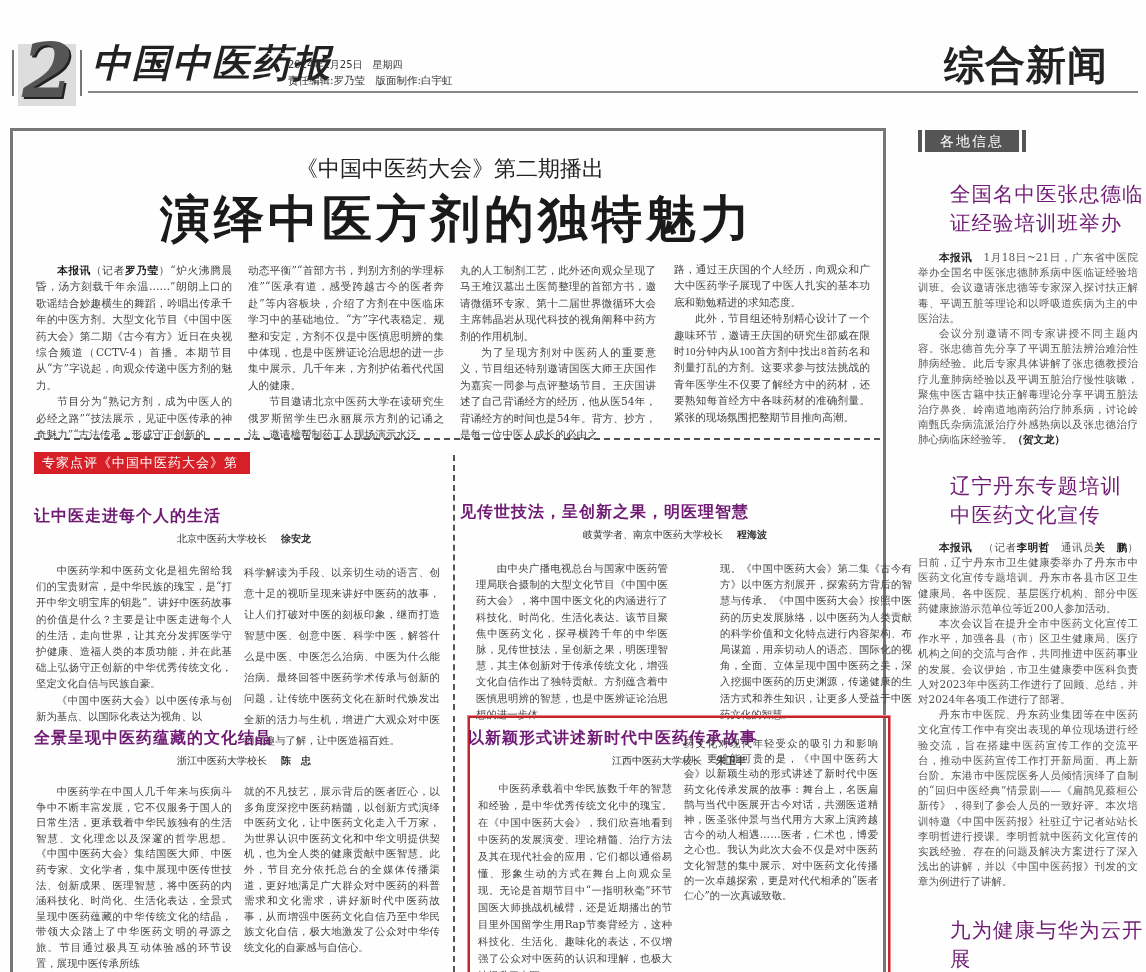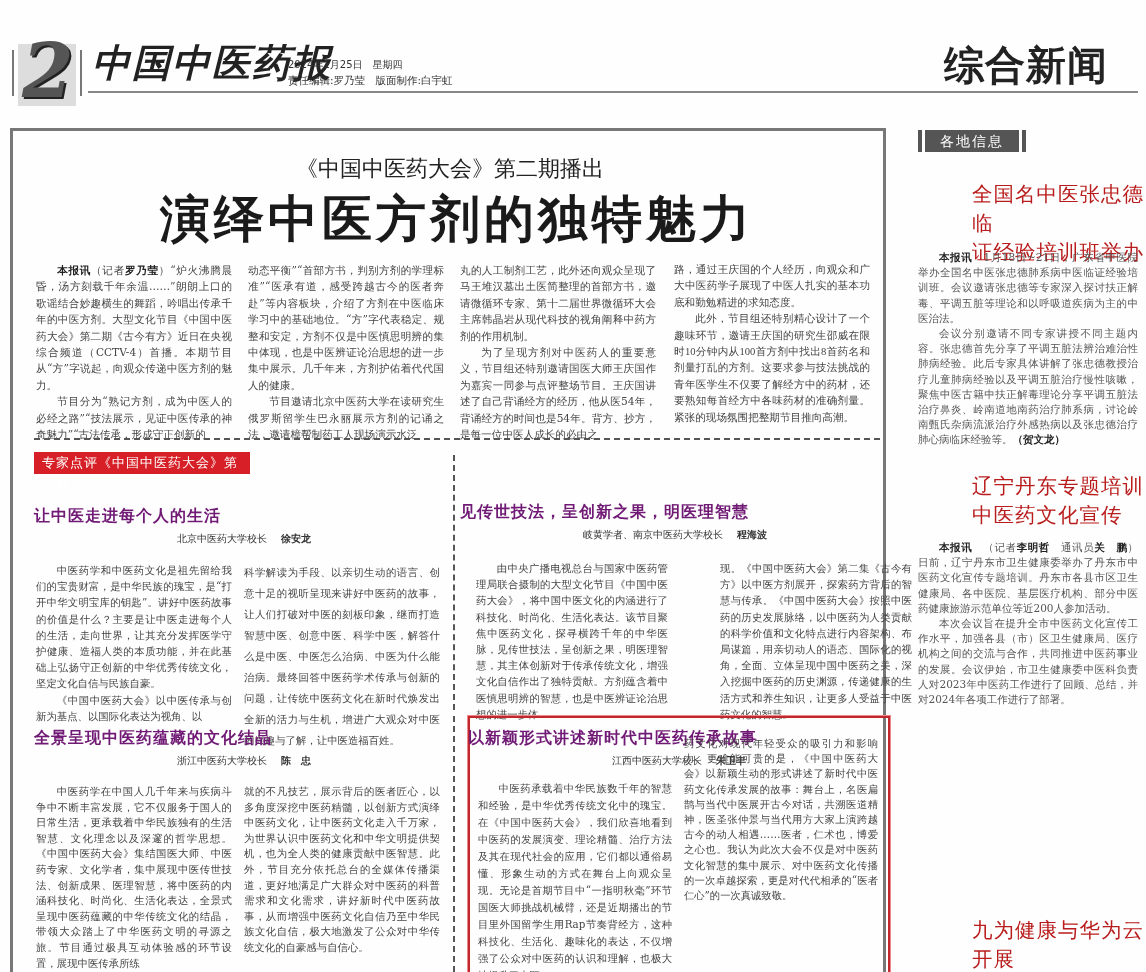--- a/index.html
+++ b/index.html
@@ -40,21 +40,21 @@
   .byline .name { font-family: "DejaVu Sans", sans-serif; font-weight: bold; margin-left: 14px; }
 
   .red-box { position: absolute; left: 468px; top: 716px; width: 422px; height: 262px; border: 2px solid #c0282d; box-shadow: 0 0 0 1px #e88; }
 
   
   .region-label { position: absolute; left: 918px; top: 130px; height: 22px; }
   .region-label .bar-a { position: absolute; left: 0; top: 0; width: 4px; height: 22px; background: #555; }
   .region-label .box { position: absolute; left: 7px; top: 0; width: 94px; height: 22px; background: #555; color: #fff; font-family: "DejaVu Sans", sans-serif; font-size: 14px; line-height: 22px; text-align: center; letter-spacing: 2px; }
   .region-label .bar-b { position: absolute; left: 104px; top: 0; width: 4px; height: 22px; background: #555; }
 
-  .side-head { position: absolute; left: 972px; font-family: "DejaVu Sans", sans-serif; font-size: 20.5px; line-height: 29px; color: #b91c1c; letter-spacing: 1px; }
+  .side-head { position: absolute; left: 950px; font-family: "DejaVu Sans", sans-serif; font-size: 20.5px; line-height: 29px; color: #701a75; letter-spacing: 1px; }
   .side-col { position: absolute; left: 918px; width: 220px; font-family: "DejaVu Serif", serif; font-size: 10.5px; line-height: 15.2px; color: #555; text-align: justify; }
   .side-col p { text-indent: 2em; }
   .side-col b { color: #222; font-family: "DejaVu Sans", sans-serif; }
 </style>
 </head>
 <body>
 
 <div class="masthead">
   <div class="page-num-box">
     <div class="bar-l"></div>
@@ -158,18 +158,19 @@
   <p><span>会议分别邀请不同专家讲授不同主题内容。张忠德首先分享了平调五脏法辨治难治性肺病经验。此后专家具体讲解了张忠德教授治疗儿童肺病经验以及平调五脏治疗慢性咳嗽，聚焦中医古籍中扶正解毒理论分享平调五脏法治疗鼻炎、岭南道地南药治疗肺系病，讨论岭南甄氏杂病流派治疗外感热病以及张忠德治疗肺心病临床经验等。</span><b>（贺文龙）</b></p>
 </div>
 
 <div class="side-head" style="top:472px;">
   <div>辽宁丹东专题培训</div>
   <div>中医药文化宣传</div>
 </div>
 <div class="side-col" style="top:540px;">
   <p><b>本报讯</b>　<span>（记者</span><b>李明哲</b><span>　通讯员</span><b>关　鹏</b><span>）</span><span>日前，辽宁丹东市卫生健康委举办了丹东市中医药文化宣传专题培训。丹东市各县市区卫生健康局、各中医院、基层医疗机构、部分中医药健康旅游示范单位等近200人参加活动。</span></p>
   <p>本次会议旨在提升全市中医药文化宣传工作水平，加强各县（市）区卫生健康局、医疗机构之间的交流与合作，共同推进中医药事业的发展。会议伊始，市卫生健康委中医科负责人对2023年中医药工作进行了回顾、总结，并对2024年各项工作进行了部署。</p>
+  <p>丹东市中医院、丹东药业集团等在中医药文化宣传工作中有突出表现的单位现场进行经验交流，旨在搭建中医药宣传工作的交流平台，推动中医药宣传工作打开新局面、再上新台阶。东港市中医院医务人员倾情演绎了自制的“回归中医经典”情景剧——《扁鹊见蔡桓公新传》，得到了参会人员的一致好评。本次培训特邀《中国中医药报》社驻辽宁记者站站长李明哲进行授课。李明哲就中医药文化宣传的实践经验、存在的问题及解决方案进行了深入浅出的讲解，并以《中国中医药报》刊发的文章为例进行了讲解。</p>
 </div>
 
 <div class="side-head" style="top:916px;">
   <div>九为健康与华为云开展</div>
   <div>中医药人工智能合作</div>
 </div>
 
 </body></html>

